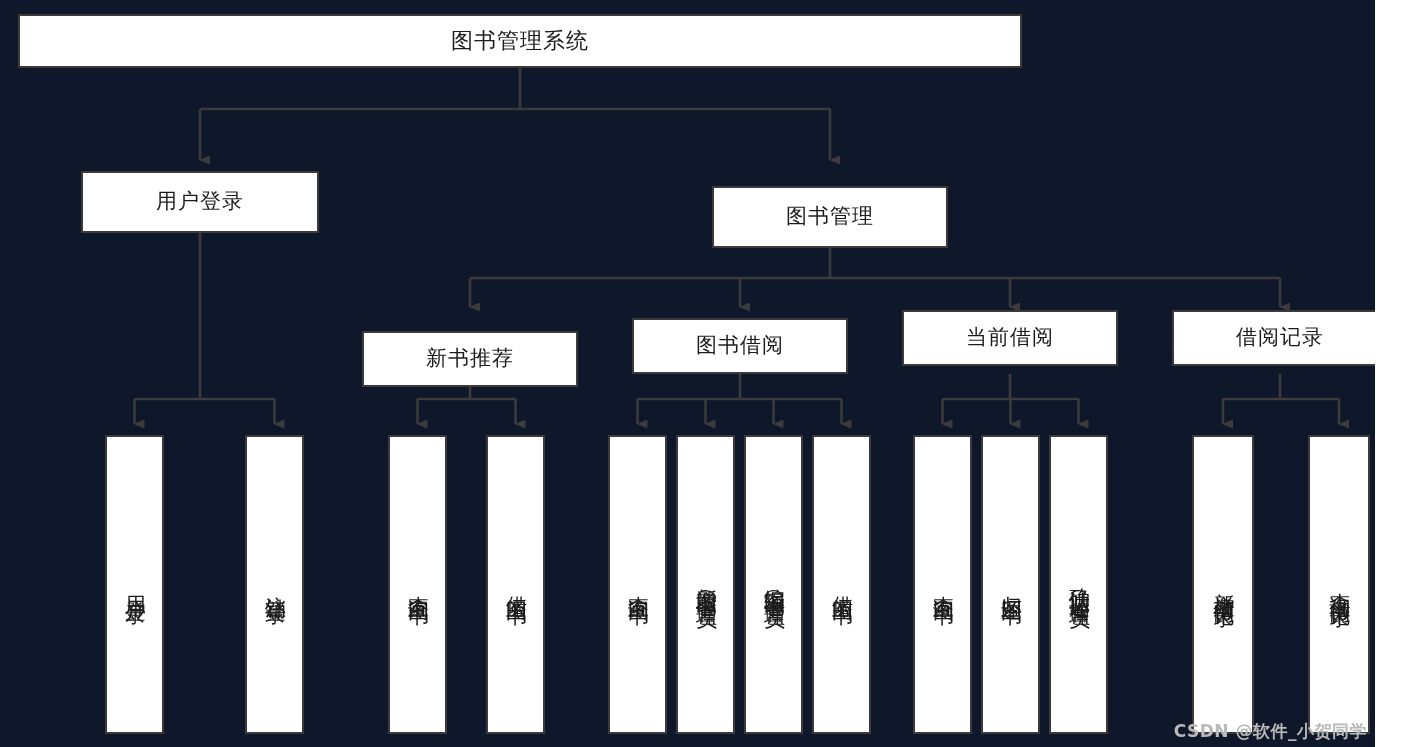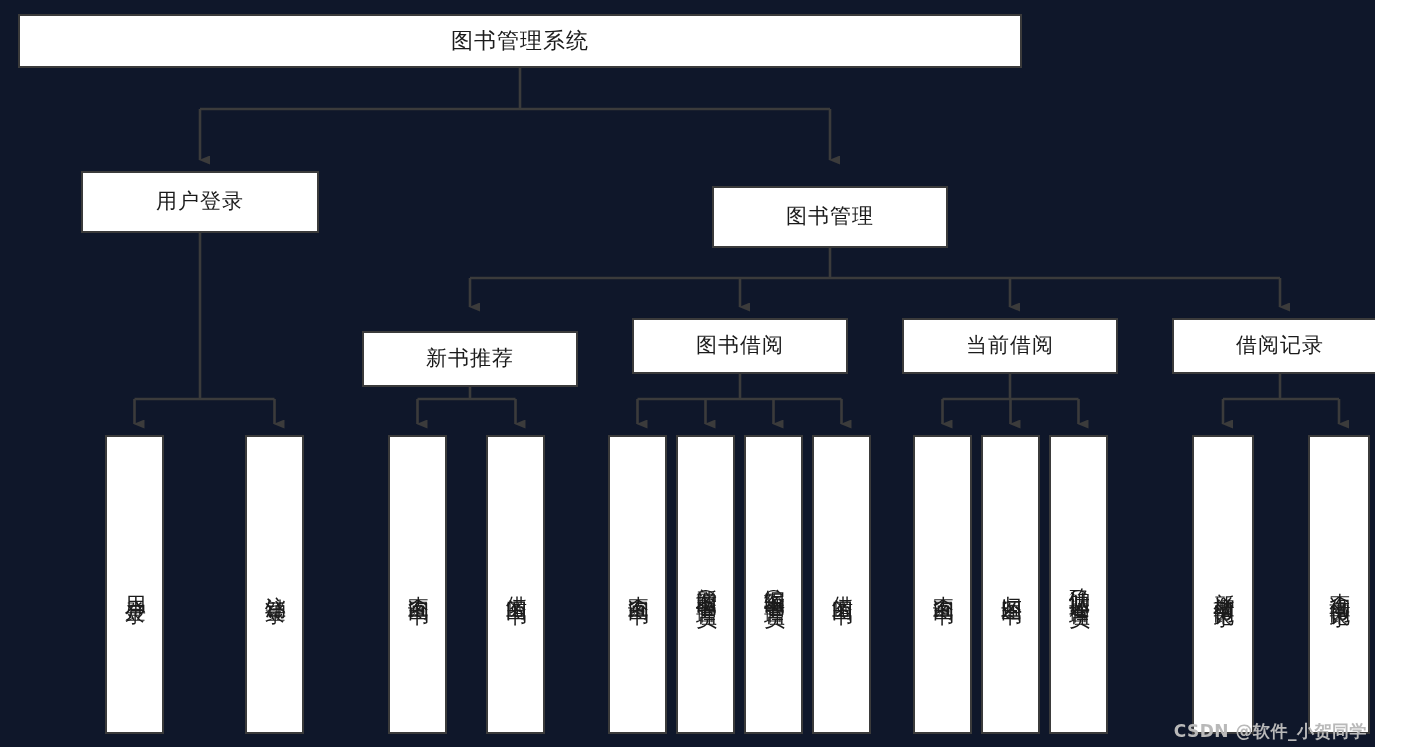--- a/index.html
+++ b/index.html
@@ -129,24 +129,24 @@
       </div>
       <div class="node h" style="left: 712px; top: 186px; width: 236px; height: 62px;">
         <span class="label">图书管理</span>
       </div>
       <div class="node h" style="left: 362px; top: 318px; width: 216px; height: 56px; margin-top: 13px;">
         <span class="label">新书推荐</span>
       </div>
       <div class="node h" style="left: 632px; top: 318px; width: 216px; height: 56px;">
         <span class="label">图书借阅</span>
       </div>
-      <div class="node h" style="left: 902px; top: 318px; width: 216px; height: 56px;">
+      <div class="node h" style="left: 902px; top: 310px; width: 216px; height: 56px;">
         <span class="label">当前借阅</span>
       </div>
-      <div class="node h" style="left: 1172px; top: 318px; width: 216px; height: 56px;">
+      <div class="node h" style="left: 1172px; top: 310px; width: 216px; height: 56px;">
         <span class="label">借阅记录</span>
       </div>
       <div class="node v" style="left: 105px; top: 435px; width: 59px; height: 299px;">
         <span class="label">用户登录</span>
       </div>
       <div class="node v" style="left: 245px; top: 435px; width: 59px; height: 299px;">
         <span class="label">注销登录</span>
       </div>
       <div class="node v" style="left: 388px; top: 435px; width: 59px; height: 299px;">
         <span class="label">查询图书</span>

